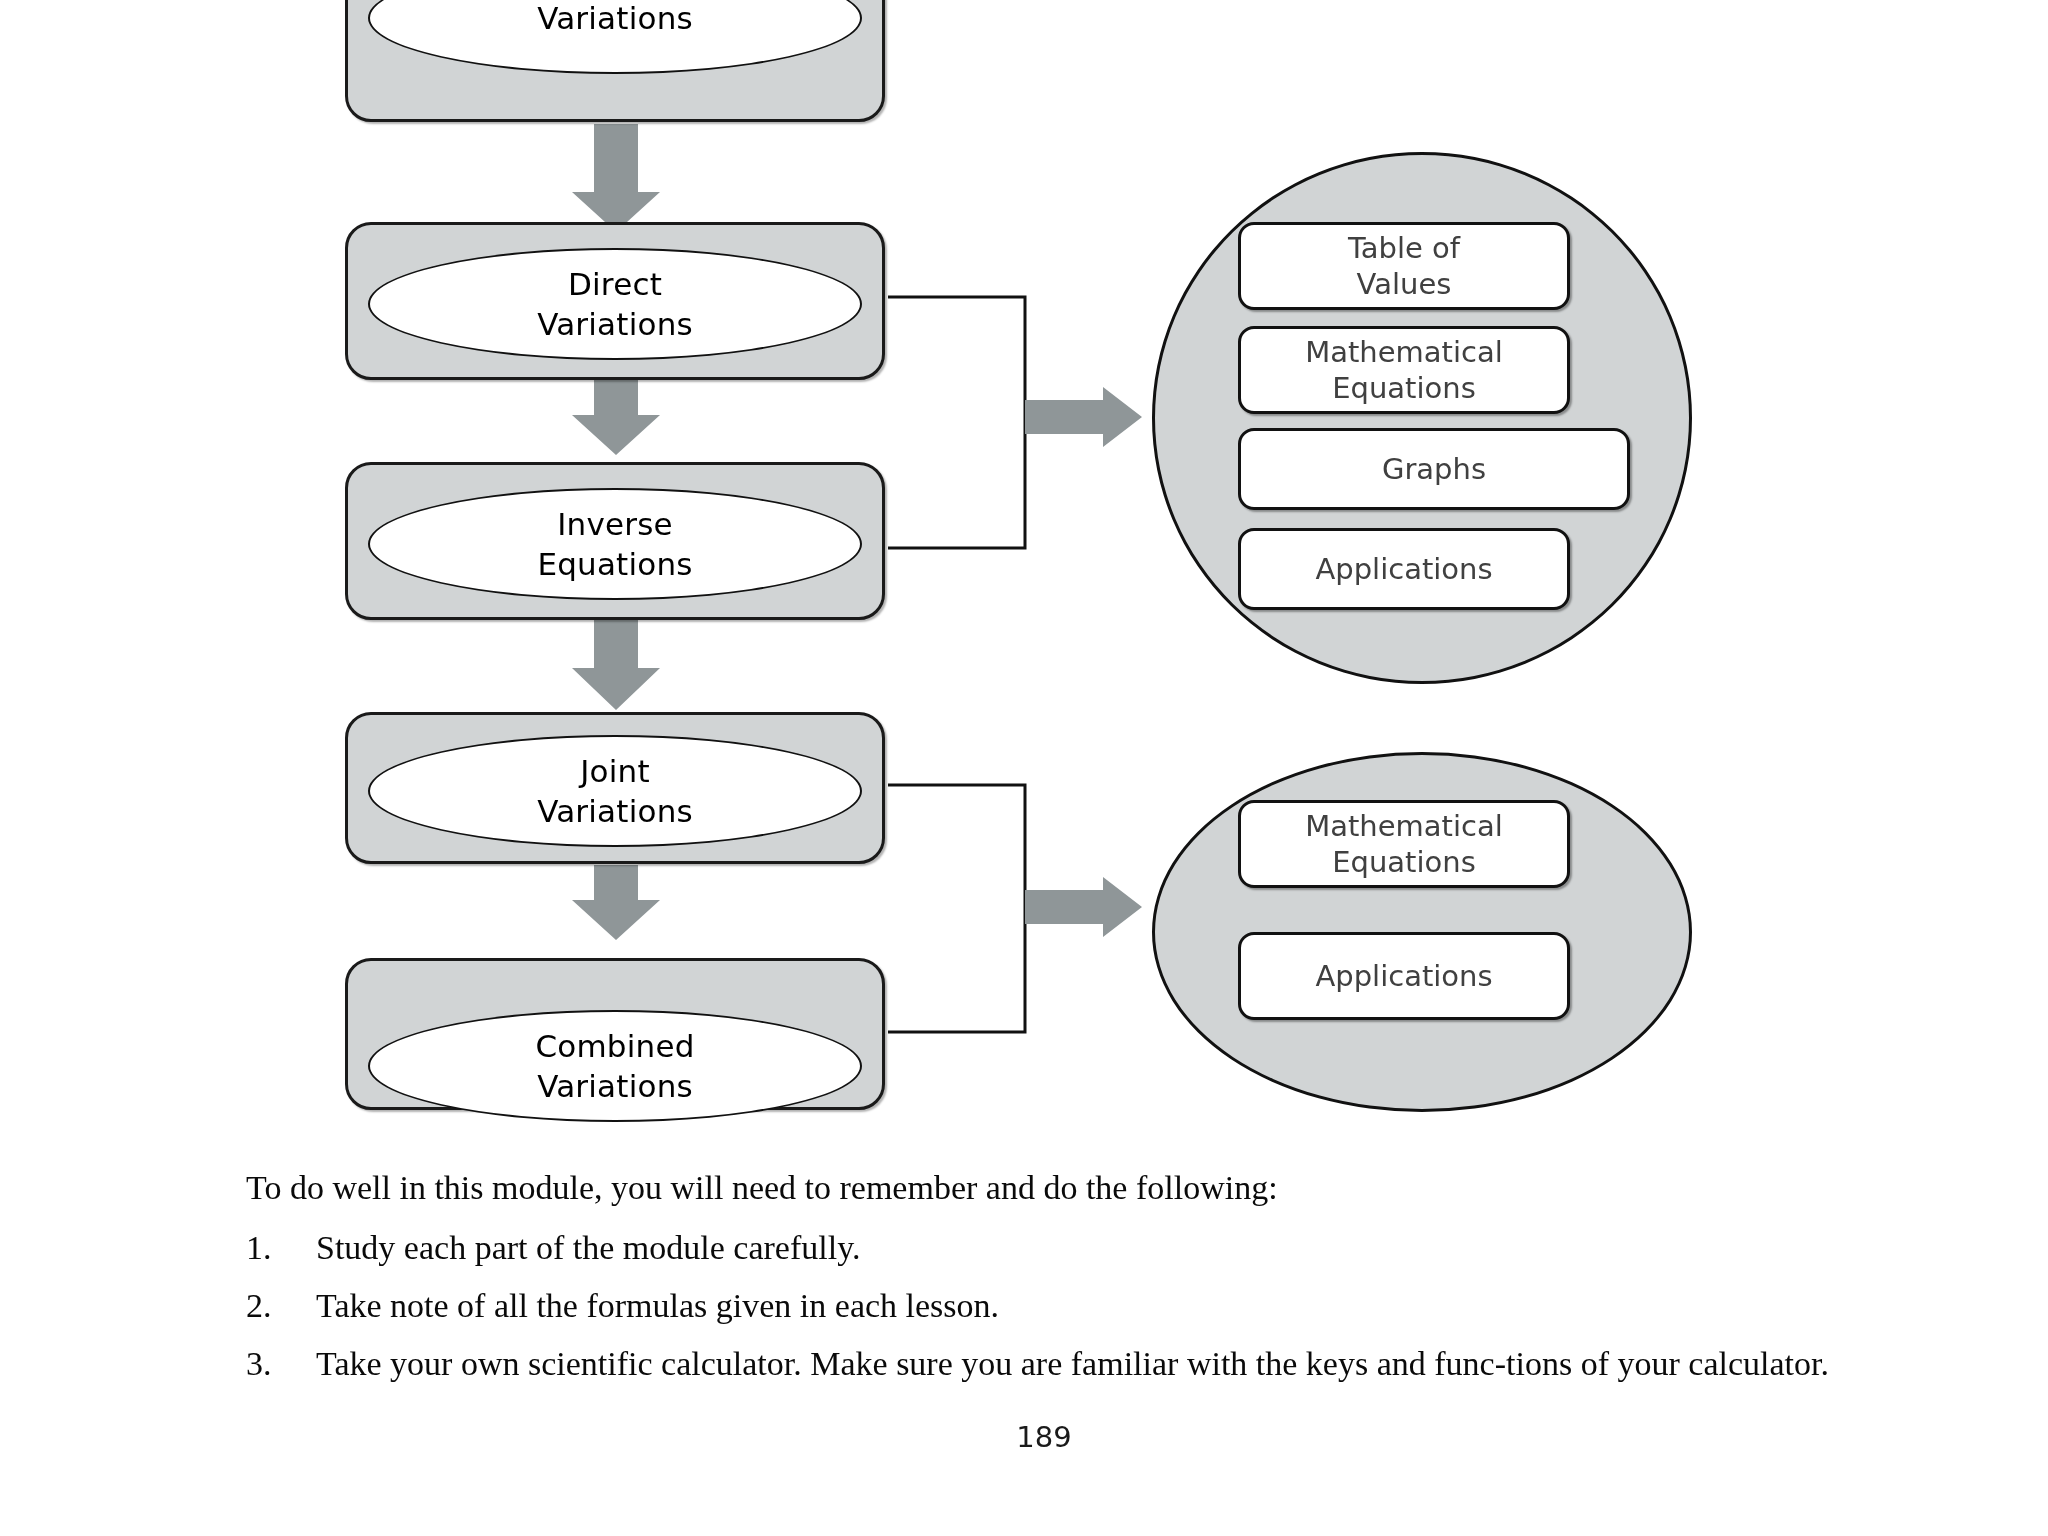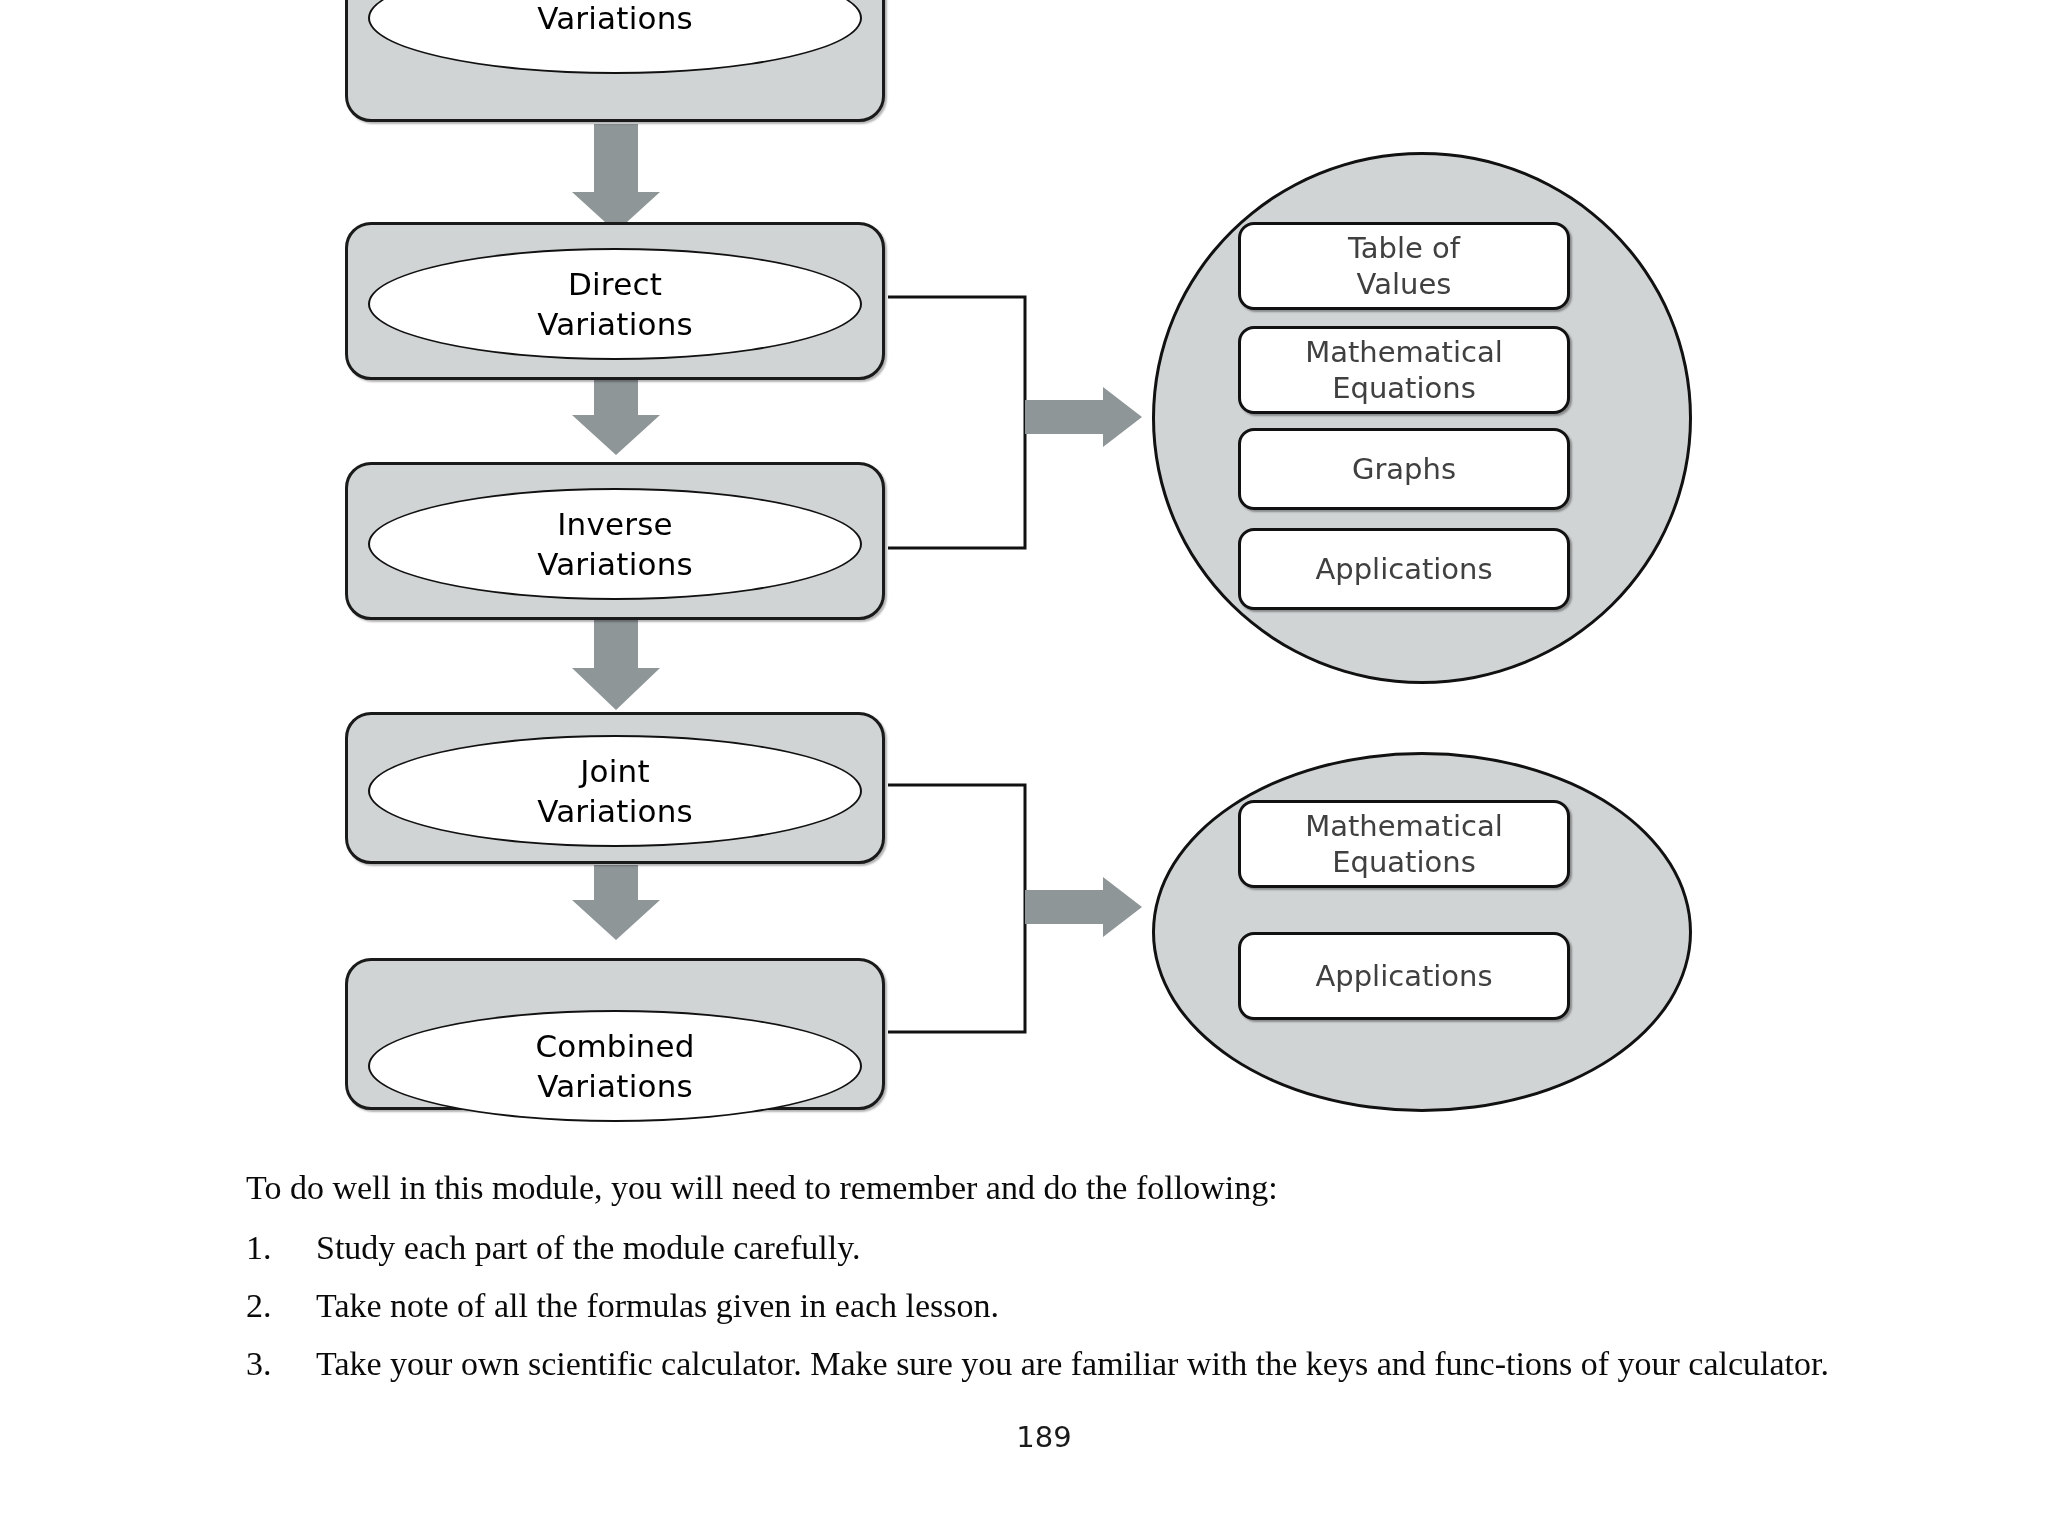--- a/index.html
+++ b/index.html
@@ -194,21 +194,21 @@
 
     <div class="flow-box" style="left:345px; top:222px; width:540px; height:158px;"></div>
     <div class="flow-ellipse" style="left:368px; top:248px; width:494px; height:112px;">
       <span class="label">Direct
 Variations</span>
     </div>
 
     <div class="flow-box" style="left:345px; top:462px; width:540px; height:158px;"></div>
     <div class="flow-ellipse" style="left:368px; top:488px; width:494px; height:112px;">
       <span class="label">Inverse
-Variations</span>
+Equations</span>
     </div>
 
     <div class="flow-box" style="left:345px; top:712px; width:540px; height:152px;"></div>
     <div class="flow-ellipse" style="left:368px; top:735px; width:494px; height:112px;">
       <span class="label">Joint
 Variations</span>
     </div>
 
     <div class="flow-box" style="left:345px; top:958px; width:540px; height:152px;"></div>
     <div class="flow-ellipse" style="left:368px; top:1010px; width:494px; height:112px;">
@@ -219,21 +219,21 @@
     <div class="group-oval" style="left:1152px; top:152px; width:540px; height:532px;"></div>
 
     <div class="item-box" style="left:1238px; top:222px; width:332px; height:88px;">
       <span class="label">Table of
 Values</span>
     </div>
     <div class="item-box" style="left:1238px; top:326px; width:332px; height:88px;">
       <span class="label">Mathematical
 Equations</span>
     </div>
-    <div class="item-box" style="left:1238px; top:428px; width:332px; height:82px;">
+    <div class="item-box" style="left:1238px; top:428px; width:392px; height:82px;">
       <span class="label">Graphs</span>
     </div>
     <div class="item-box" style="left:1238px; top:528px; width:332px; height:82px;">
       <span class="label">Applications</span>
     </div>
 
     <div class="group-oval" style="left:1152px; top:752px; width:540px; height:360px;"></div>
 
     <div class="item-box" style="left:1238px; top:800px; width:332px; height:88px;">
       <span class="label">Mathematical

